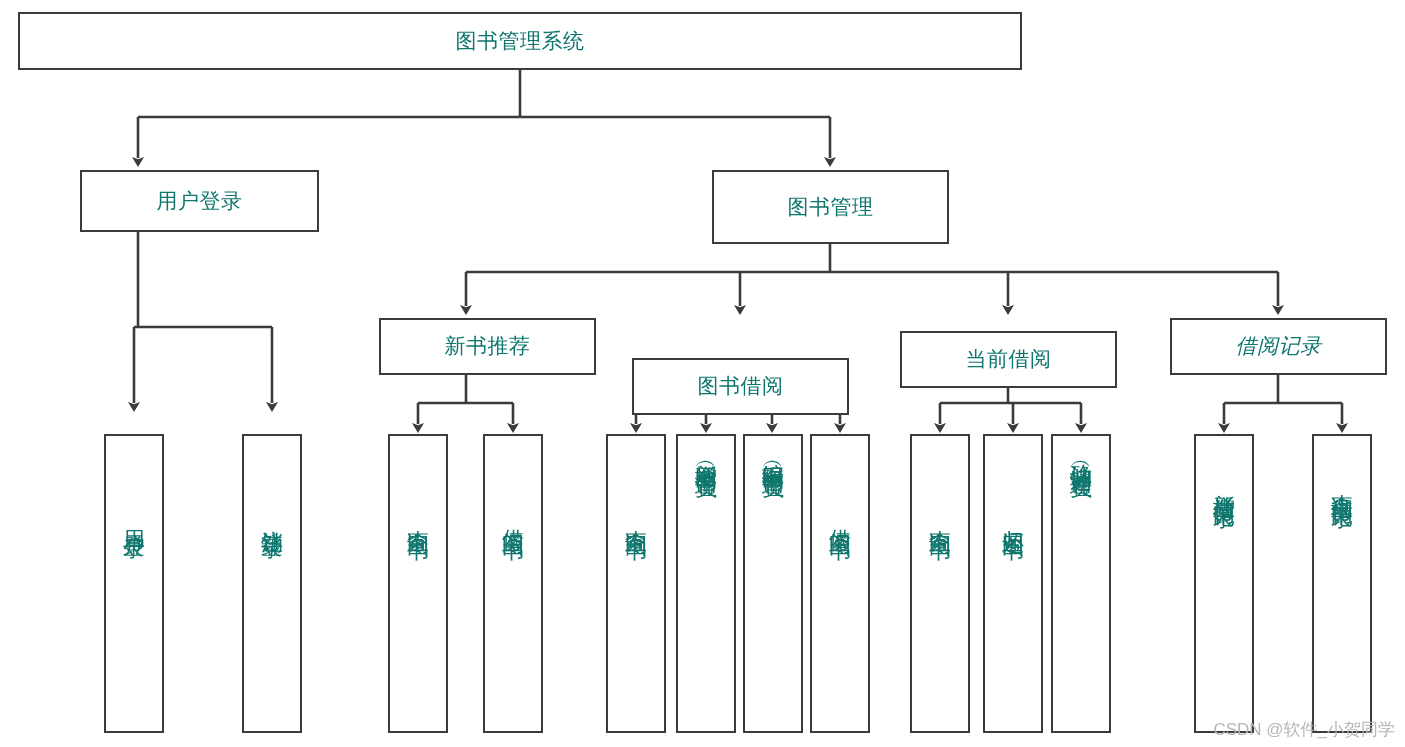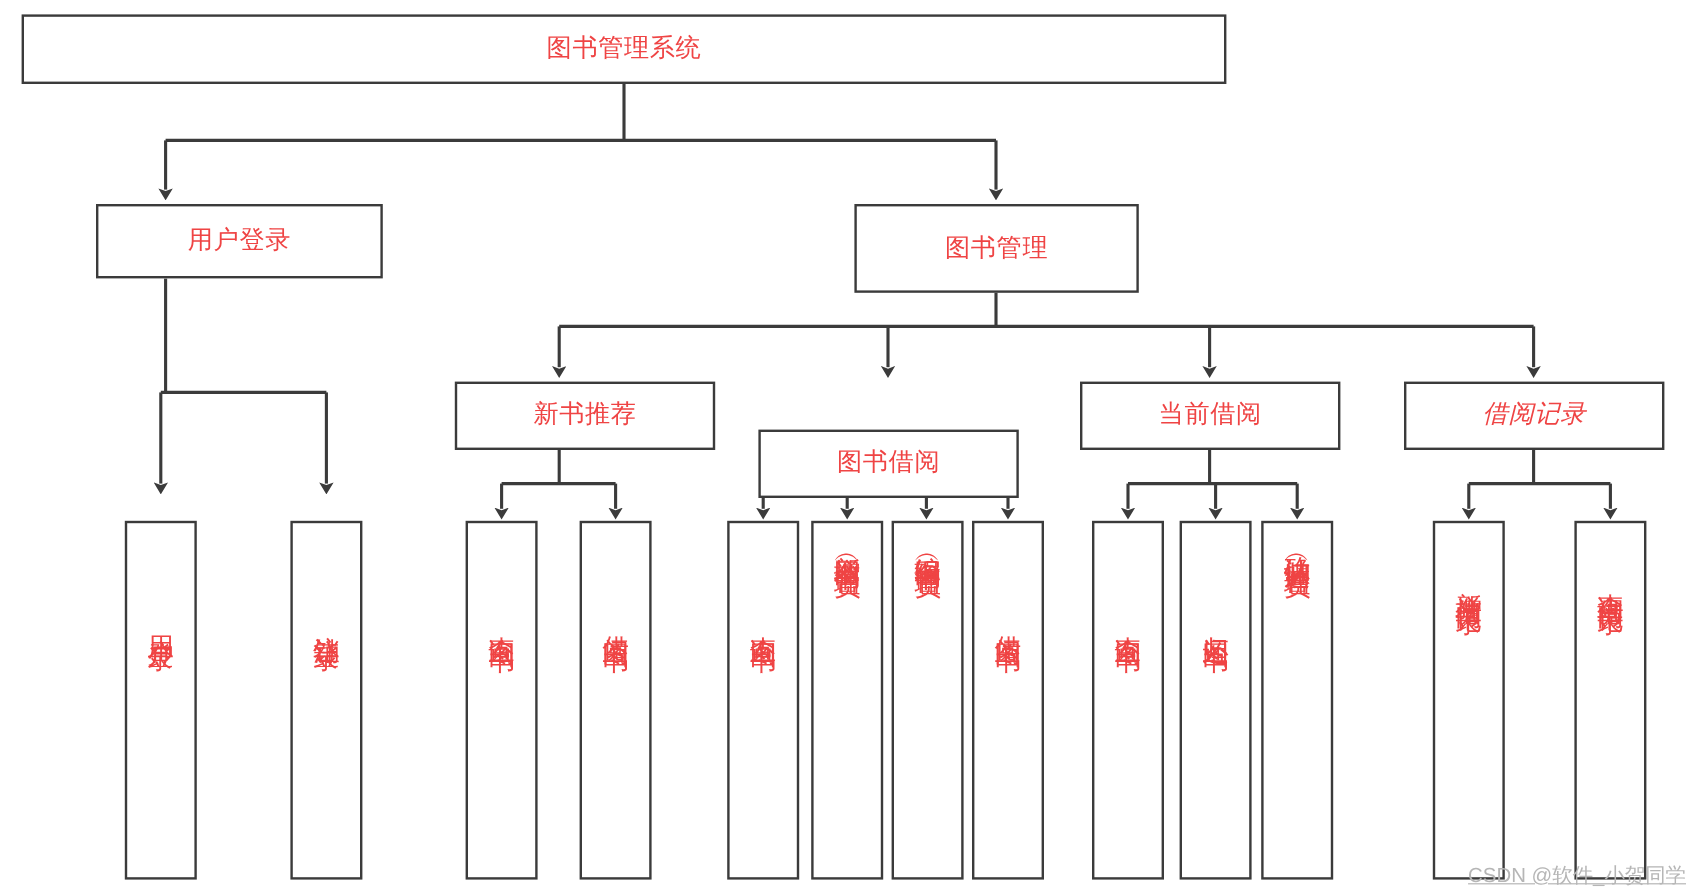--- a/index.html
+++ b/index.html
@@ -33,21 +33,21 @@
     align-items: center;
     justify-content: center;
     color: #111111;
     z-index: 2;
   }
   .node .lbl {
     display: block;
     text-align: center;
     line-height: 1.18;
     white-space: nowrap;
-    color: #ef4444;
+    color: #0f766e;
   }
   .h-node .lbl {
     font-size: 21px;
     letter-spacing: 0.5px;
   }
   
   .v-node {
     align-items: flex-start;
     padding-top: 14px;
   }
@@ -58,27 +58,26 @@
     letter-spacing: 3px;
     line-height: 1;
     white-space: nowrap;
   }
   .v-node.tall .lbl {
     font-size: 22px;
     letter-spacing: 2px;
   }
   .watermark {
     position: absolute;
-    right: 0;
+    right: 10px;
     bottom: 6px;
     font-size: 17px;
     color: #b6b6b6;
     z-index: 5;
     white-space: nowrap;
-    text-decoration: underline;
   }
 </style>
 </head>
 <body>
 
 <div id="canvas">
 
   <svg class="wires" viewBox="0 0 1405 747" xmlns="http://www.w3.org/2000/svg">
     <defs>
       <marker id="arrow" markerWidth="10" markerHeight="12" refX="1" refY="6" orient="auto" markerUnits="userSpaceOnUse">
@@ -139,21 +138,21 @@
   <div class="node h-node" style="left:712px; top:170px; width:237px; height:74px;">
     <span class="lbl">图书管理</span>
   </div>
 
   <div class="node h-node" style="left:379px; top:318px; width:217px; height:57px;">
     <span class="lbl">新书推荐</span>
   </div>
   <div class="node h-node" style="left:632px; top:318px; width:217px; height:57px;margin-top:40px;">
     <span class="lbl">图书借阅</span>
   </div>
-  <div class="node h-node" style="left:900px; top:318px; width:217px; height:57px;">
+  <div class="node h-node" style="left:900px; top:331px; width:217px; height:57px;">
     <span class="lbl">当前借阅</span>
   </div>
   <div class="node h-node" style="left:1170px; top:318px; width:217px; height:57px;font-style:italic;">
     <span class="lbl">借阅记录</span>
   </div>
 
   <div class="node v-node" style="left:104px; top:434px; width:60px; height:299px; padding-top:76px;">
     <span class="lbl">用户登录</span>
   </div>
   <div class="node v-node" style="left:242px; top:434px; width:60px; height:299px; padding-top:76px;">

